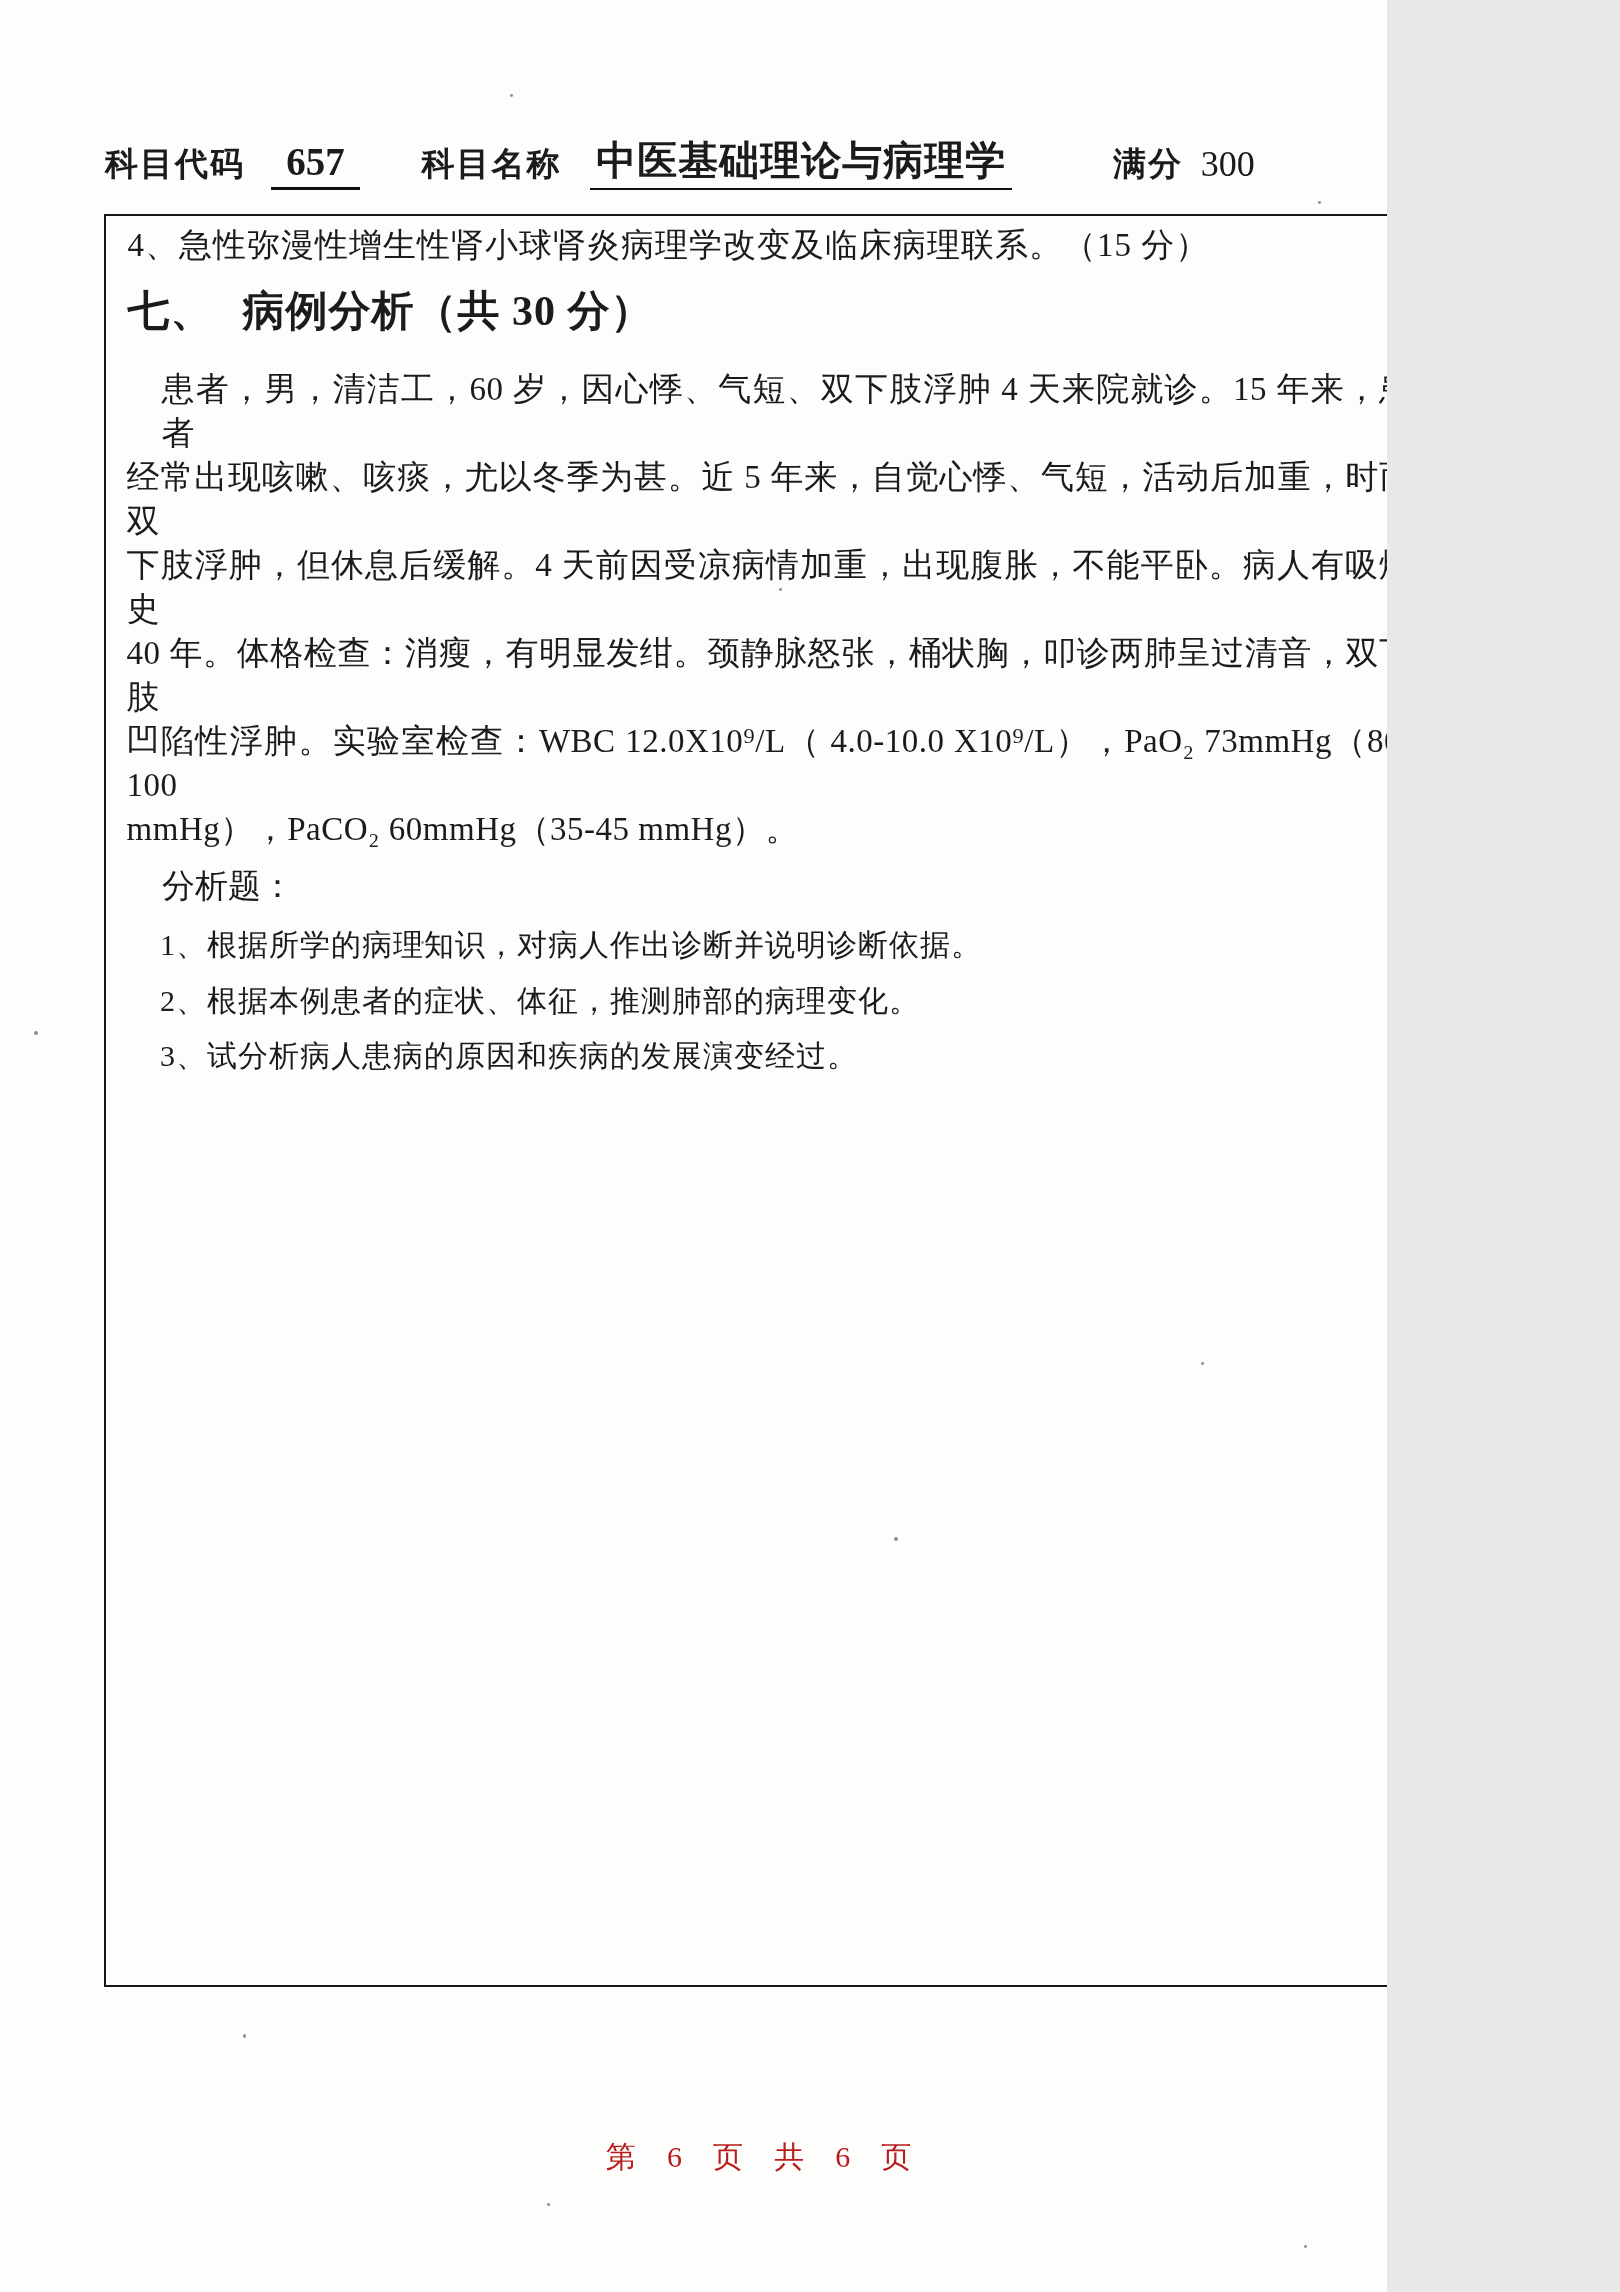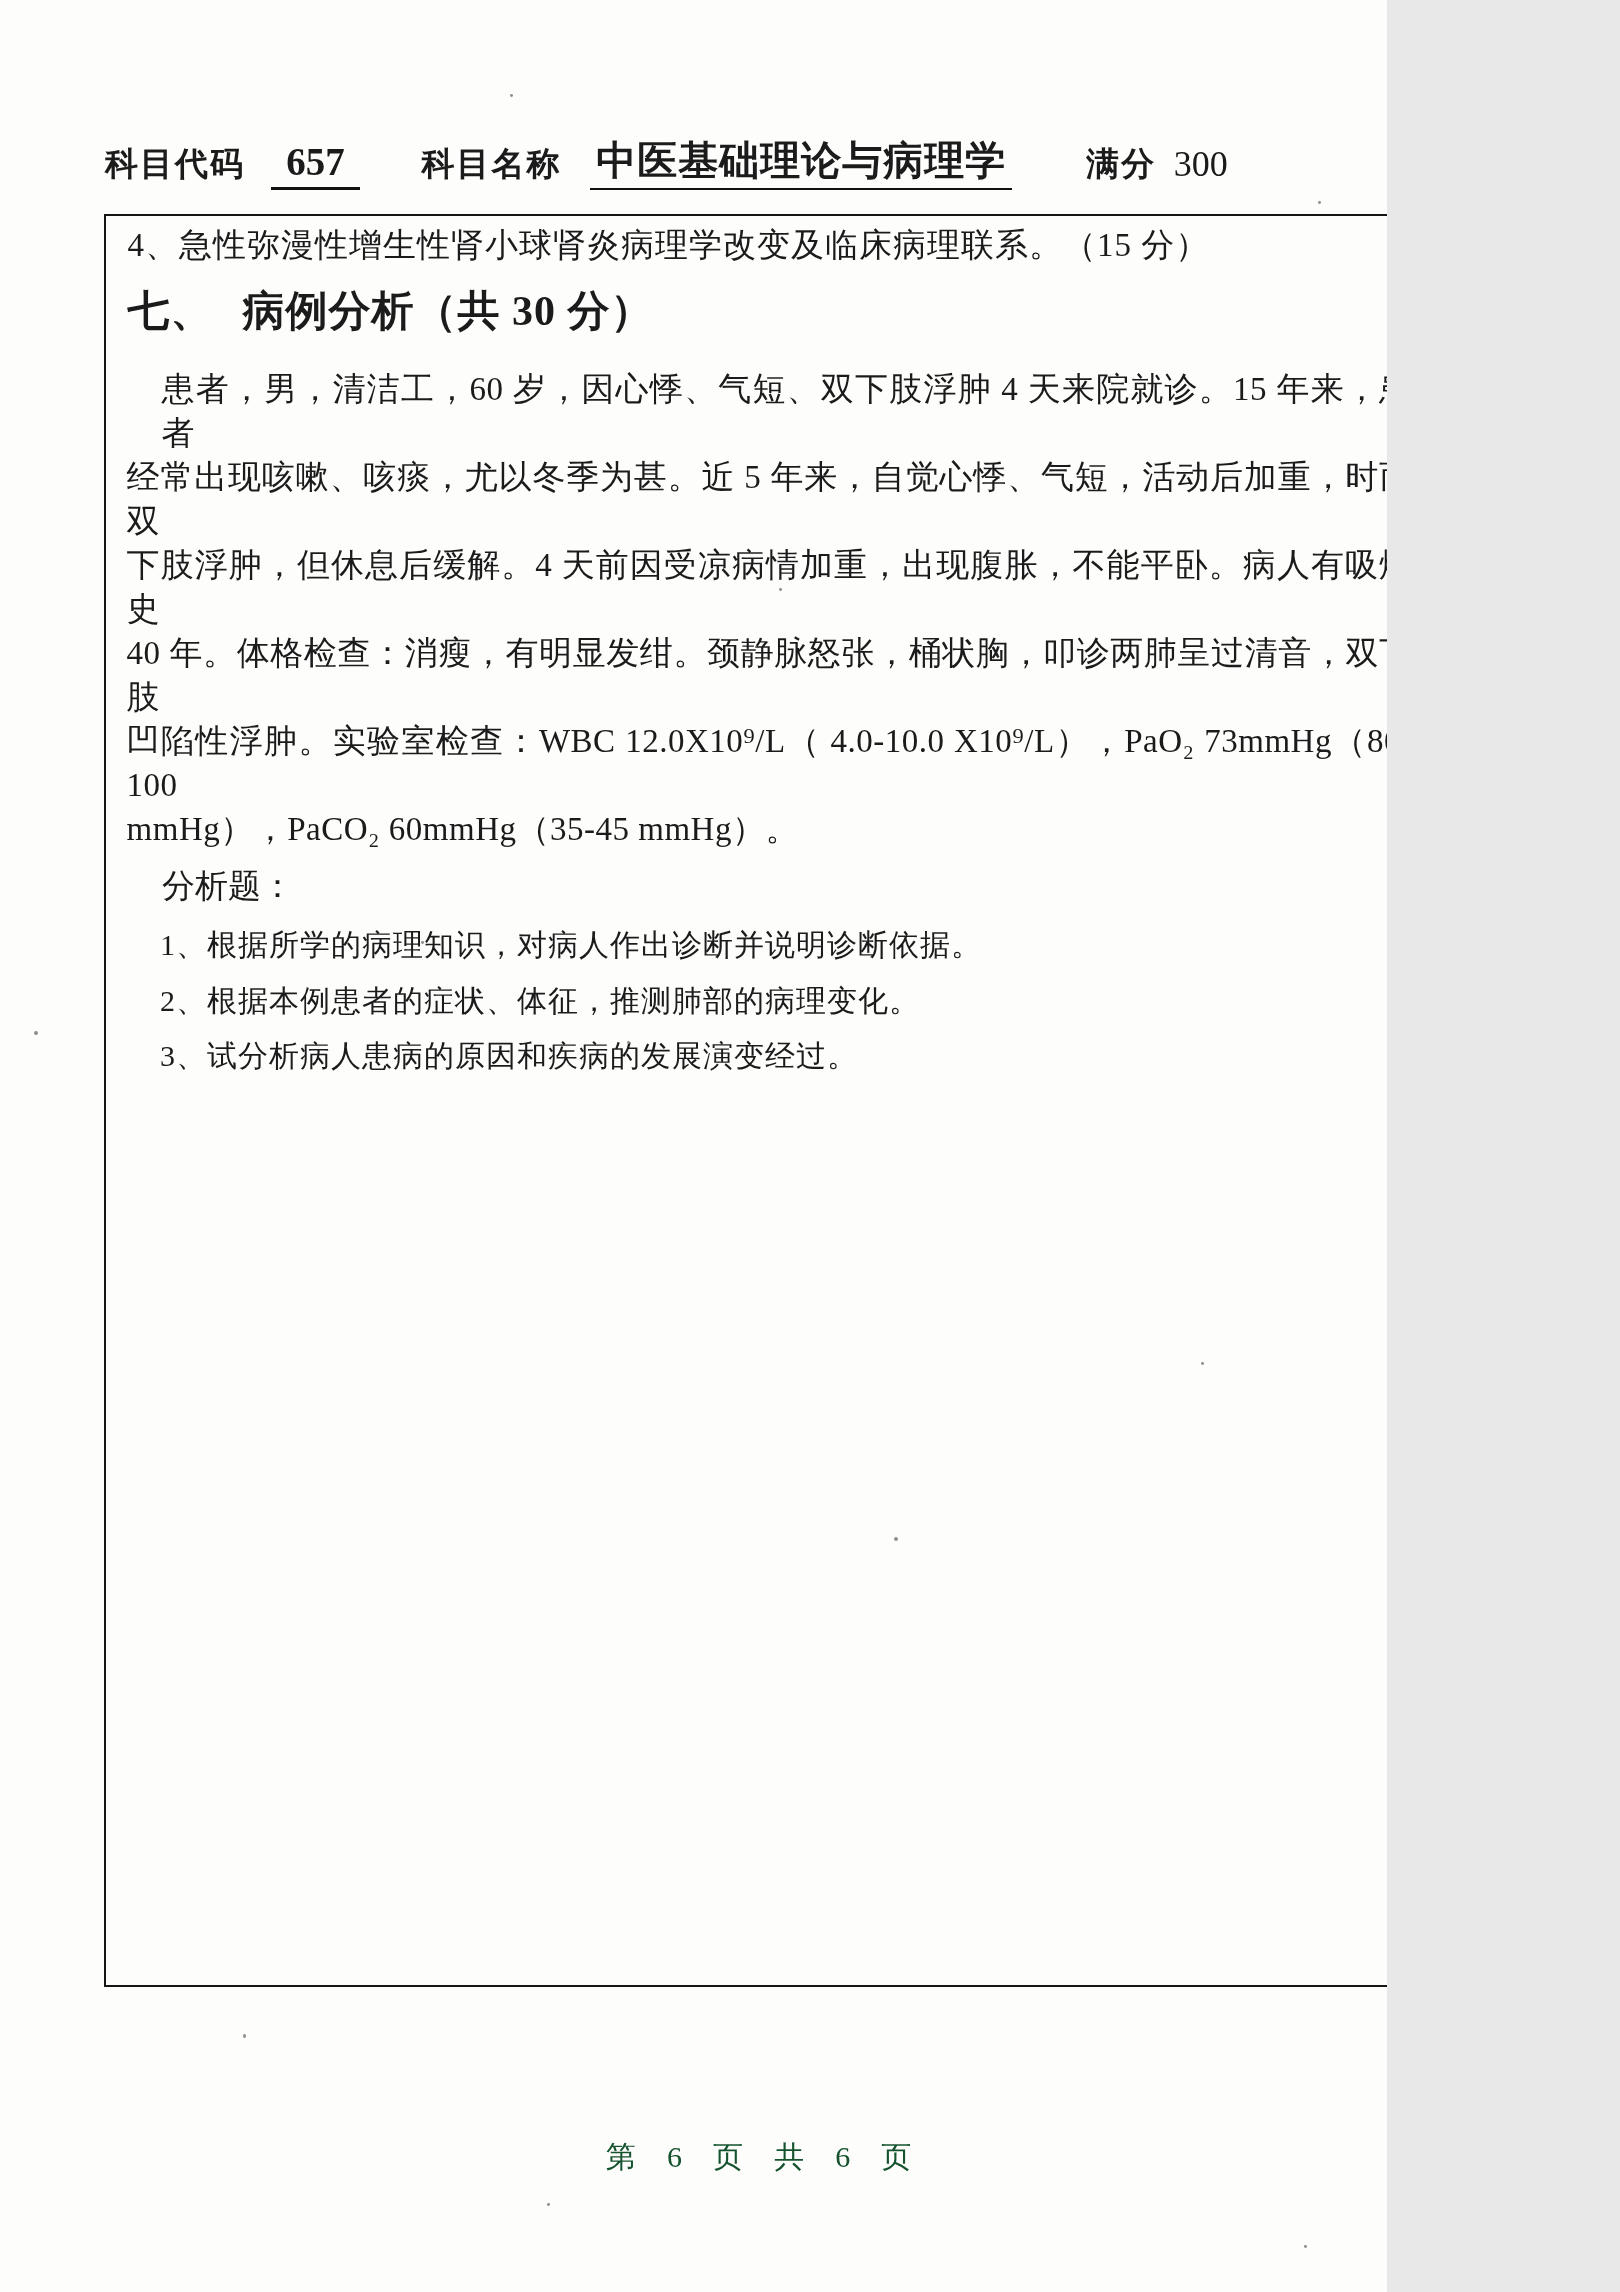--- a/index.html
+++ b/index.html
@@ -24,21 +24,21 @@
     font-weight:700;font-size:39px;
     margin-left:25.5px;padding:0 15.7px 0 15.7px;
     border-bottom:3.9px solid #111;
   }
   .name-label{margin-left:61px;}
   .subject-name{
     font-weight:700;font-size:40px;letter-spacing:1px;
     margin-left:29px;padding:0 5.9px 2px 5.9px;
     border-bottom:2.9px solid #111;
   }
-  .score-label{margin-left:74px;text-align:center;}
+  .score-label{margin-left:101px;text-align:center;}
   .score-value{font-weight:400;font-size:36px;margin-left:17.6px;}
 
   
   .qbox{
     position:absolute;left:104px;top:214px;
     width:1338px;height:1773px;
     border:2.9px solid #161616;
     box-sizing:border-box;
     background:transparent;
   }
@@ -66,21 +66,21 @@
   }
   .q-item{
     margin:16.7px 0 0 54px;
     font-size:30px;line-height:39px;letter-spacing:1px;
   }
 
   
   .footer{
     position:absolute;left:0;top:2137px;width:1529px;
     text-align:center;
-    font-size:30px;letter-spacing:11.8px;color:#14532d;
+    font-size:30px;letter-spacing:11.8px;color:#b91c1c;
   }
 
   
   .edge-dots{
     position:absolute;left:1611px;top:83px;height:2171px;width:0;
     border-left:2px dashed #b9b9b9;
     opacity:.55;
   }
   .speck{position:absolute;background:#8f8f8f;border-radius:50%;}
   .s1{left:1500px;top:27.4px;width:4.9px;height:4.9px;}

